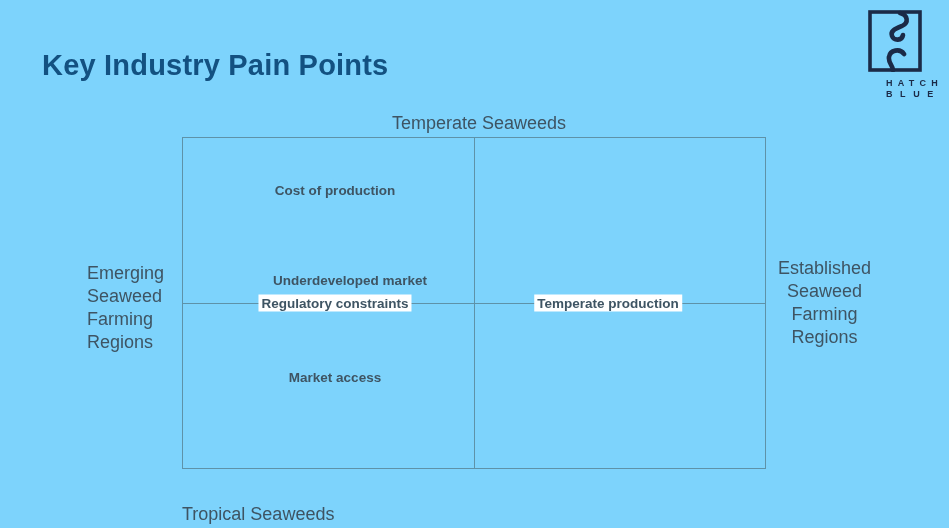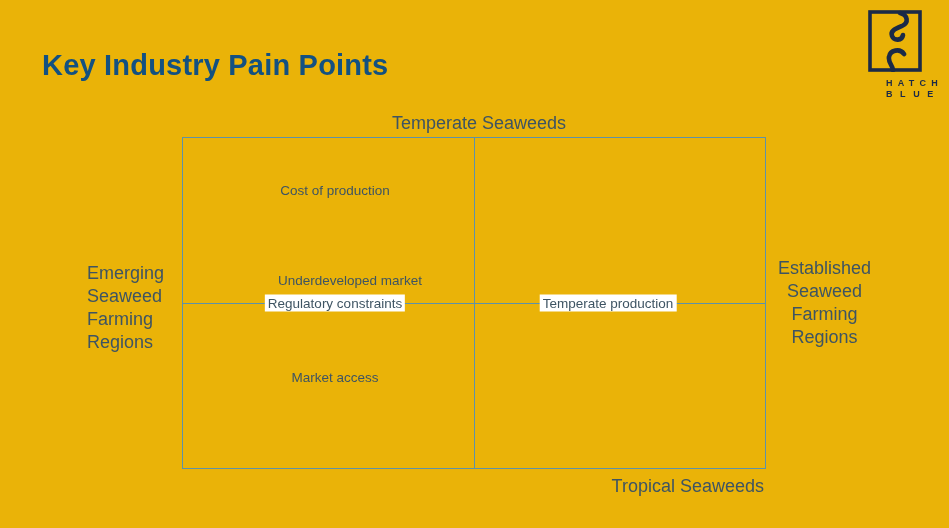--- a/index.html
+++ b/index.html
@@ -4,21 +4,21 @@
 <style>
   html, body {
     margin: 0;
     padding: 0;
     background: #ffffff;
   }
   .slide {
     position: relative;
     width: 949px;
     height: 528px;
-    background: #eab308;
+    background: #7dd3fc;
     font-family: "Liberation Sans", sans-serif;
     overflow: hidden;
   }
 
   
   .slide-title {
     position: absolute;
     left: 42px;
     top: 49px;
     margin: 0;
@@ -49,20 +49,21 @@
   .logo-text-line.l2 { letter-spacing: 7.6px; }
 
   
   .matrix-box {
     position: absolute;
     left: 182px;
     top: 137px;
     width: 582px;
     height: 330px;
     border: 1px solid #5e92a8;
+    font-weight: bold;
   }
   .v-center-line {
     position: absolute;
     left: 50%;
     top: 0;
     bottom: 0;
     width: 1px;
     background: #5e92a8;
   }
   .h-center-line {
@@ -103,23 +104,23 @@
     font-size: 18px;
   }
   .axis-top {
     left: 188px;
     top: 113px;
     width: 582px;
     text-align: center;
   }
   .axis-bottom {
     left: 182px;
-    top: 476px;
+    top: 504px;
     width: 582px;
-    text-align: right;
+    text-align: left;
   }
   .axis-left {
     left: 87px;
     top: 262px;
     line-height: 23px;
     white-space: pre-line;
     text-align: left;
   }
   .axis-right {
     left: 778px;

